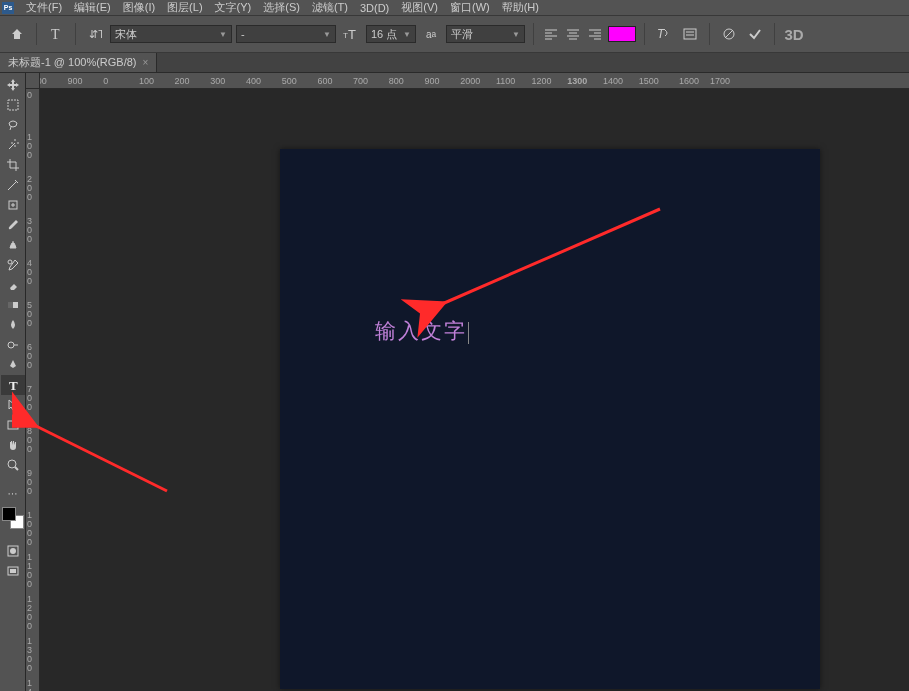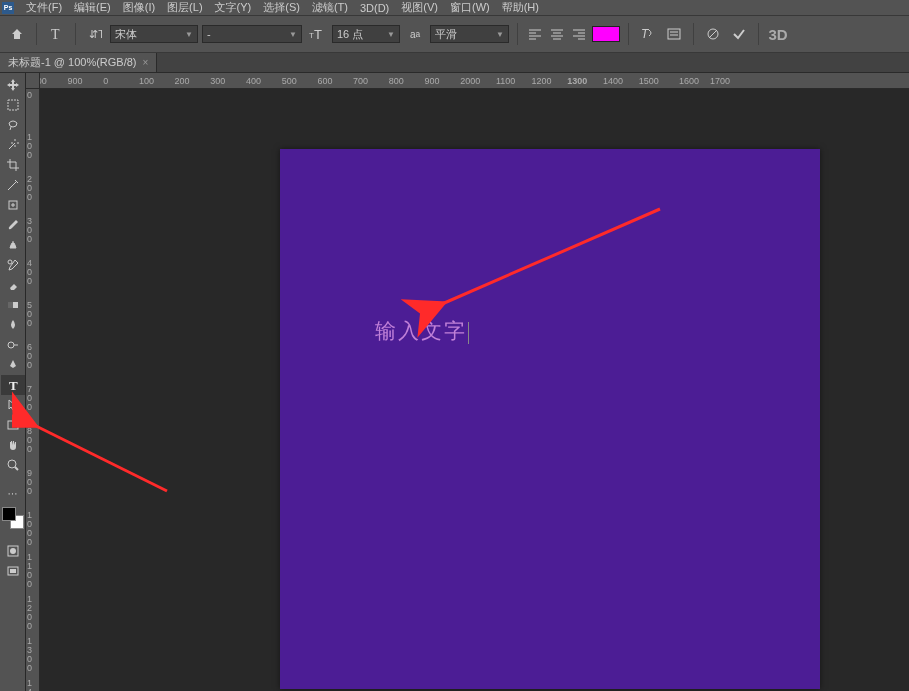--- a/index.html
+++ b/index.html
@@ -8,23 +8,23 @@
     
     .menubar { background: #535353; height: 15px; display: flex; align-items: center; padding-left: 2px; }
     .app-icon { width: 12px; height: 12px; background: #2d5a8c; margin-right: 6px; display: inline-flex; align-items: center; justify-content: center; font-size: 7px; color: #fff; font-weight: bold; }
     .menu-item { color: #ccc; font-size: 11px; padding: 0 6px; cursor: pointer; }
     
     
     .options-bar { background: #535353; height: 38px; display: flex; align-items: center; padding: 0 6px; border-top: 1px solid #383838; border-bottom: 1px solid #383838; gap: 4px; }
     .opt-icon { width: 22px; height: 22px; display: flex; align-items: center; justify-content: center; cursor: pointer; color: #ccc; }
     .opt-divider { width: 1px; height: 22px; background: #404040; margin: 0 4px; }
     .dropdown { background: #404040; border: 1px solid #2a2a2a; color: #ccc; font-size: 11px; height: 18px; padding: 0 4px; display: flex; align-items: center; }
-    .dd-font { width: 88px; }
+    .dd-font { width: 122px; }
     .dd-style { width: 100px; }
-    .dd-size { width: 68px; }
+    .dd-size { width: 50px; }
     .dd-aa { width: 79px; }
     .dd-arrow { margin-left: auto; padding-left: 4px; font-size: 8px; color: #999; }
     .color-swatch { width: 28px; height: 16px; border: 1px solid #222; background: #ff00ff; cursor: pointer; }
     .align-btn { width: 18px; height: 18px; display: flex; align-items: center; justify-content: center; cursor: pointer; }
     
     
     .tab-bar { background: #424242; height: 20px; display: flex; border-bottom: 1px solid #2a2a2a; }
     .tab { padding: 0 8px; display: flex; align-items: center; font-size: 11px; color: #ccc; background: #535353; border-right: 1px solid #2a2a2a; cursor: pointer; }
     .tab-close { margin-left: 6px; color: #999; font-size: 10px; }
     
@@ -43,21 +43,21 @@
     
     .workspace { flex: 1; display: flex; flex-direction: column; background: #282828; position: relative; }
     .ruler-h { height: 16px; background: #535353; border-bottom: 1px solid #2a2a2a; display: flex; align-items: flex-end; overflow: hidden; position: relative; font-size: 9px; color: #aaa; }
     .ruler-label { position: absolute; bottom: 2px; }
     .corner { width: 14px; height: 16px; background: #535353; border-right: 1px solid #2a2a2a; border-bottom: 1px solid #2a2a2a; position: absolute; top: 0; left: 0; z-index: 2; }
     
     .scroll-area { flex: 1; display: flex; position: relative; }
     .ruler-v { width: 14px; background: #535353; border-right: 1px solid #2a2a2a; position: relative; font-size: 9px; color: #aaa; }
     
     .canvas-scroll { flex: 1; overflow: hidden; background: #282828; position: relative; }
-    .canvas { position: absolute; background: #4c1d95; width: 540px; height: 540px; left: 240px; top: 60px; box-shadow: 0 0 6px rgba(0,0,0,0.5); }
+    .canvas { position: absolute; background: #0f172a; width: 540px; height: 540px; left: 240px; top: 60px; box-shadow: 0 0 6px rgba(0,0,0,0.5); }
     .text-placeholder { position: absolute; font-family: "SimSun", serif; font-size: 21px; color: #c080d8; letter-spacing: 2px; }
     .text-cursor { display:inline-block; width:1px; height:22px; background:#888; vertical-align:middle; margin-left:1px; }
     
     
     .arrow-svg { position: absolute; pointer-events: none; z-index: 10; }
   </style>
 </head>
 <body>
 
 <div class="menubar">

